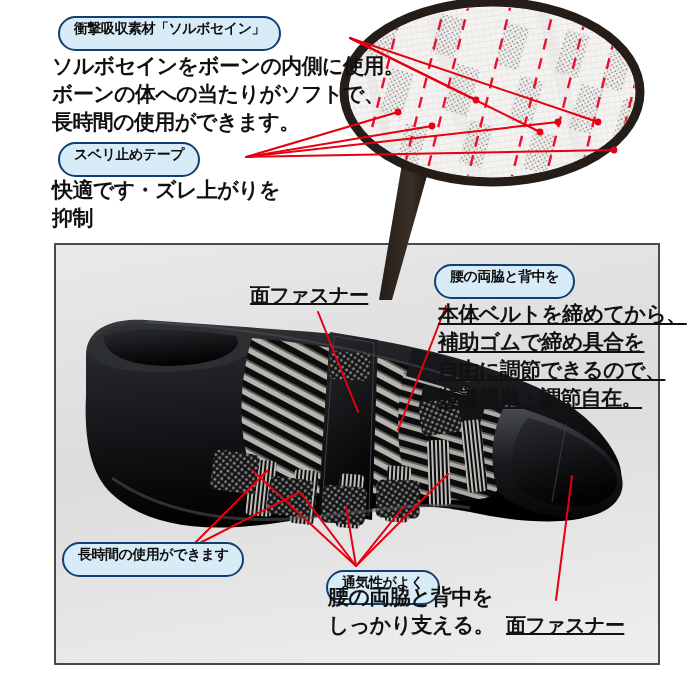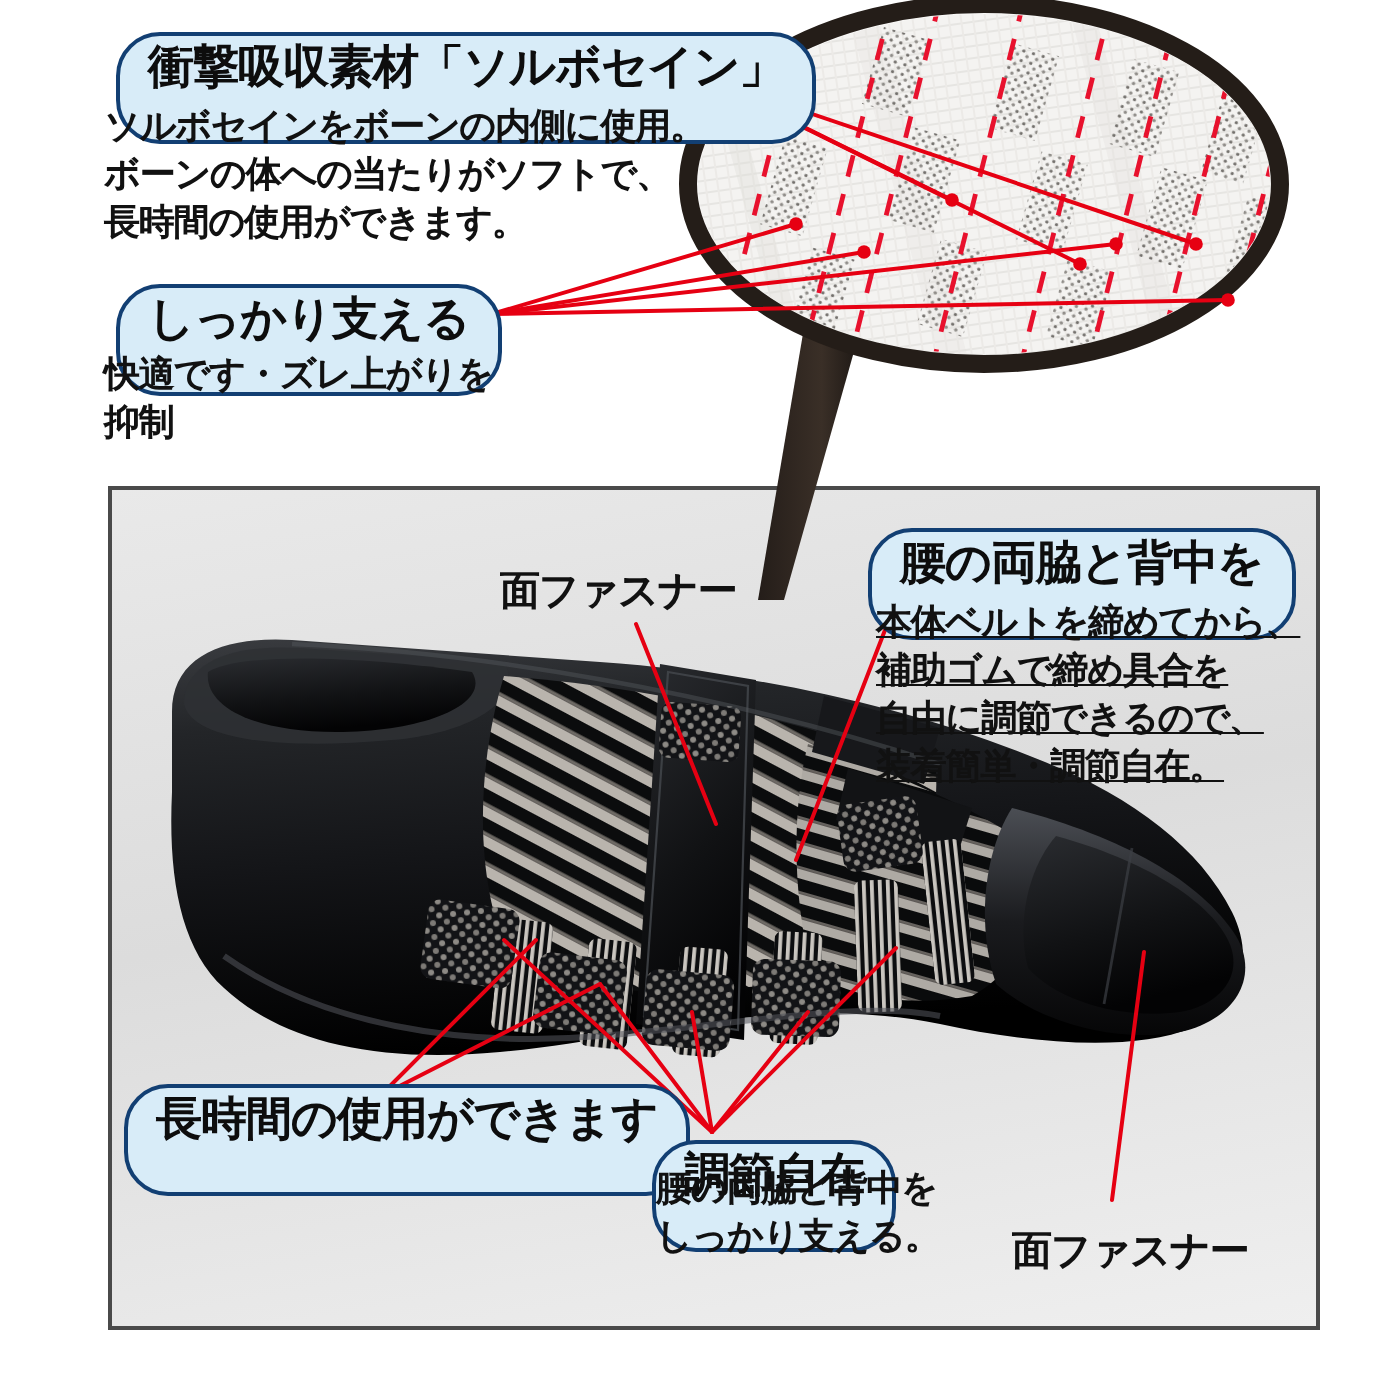--- a/index.html
+++ b/index.html
@@ -10,46 +10,47 @@
     -webkit-font-smoothing:antialiased;
   }
   .stage{position:absolute;inset:0;width:700px;height:700px;background:#fff;}
 
   
   .pill{
     position:absolute;
     background:#d8ecf8;
     border:2px solid #123f73;
     border-radius:22px;
-    padding:2px 14px 22px 14px;
-    font-size:23px;
+    padding:2px 14px 12px 14px;
+    font-size:14px;
     font-weight:700;
     line-height:1.22;
     white-space:nowrap;
     color:#0d0d0d;
     letter-spacing:-0.5px;
     box-sizing:border-box;
   }
   
   .para{
     position:absolute;
-    font-size:18px;
+    font-size:21px;
     font-weight:600;
     line-height:1.34;
     white-space:pre-line;
     color:#111;
     letter-spacing:-0.6px;
   }
   .plain{
     position:absolute;
     font-size:20px;
     font-weight:600;
     letter-spacing:-0.6px;
     color:#111;
     white-space:nowrap;
+    text-decoration:underline;
   }
 
   
   .panel{
     position:absolute;
     left:54px;top:243px;width:606px;height:422px;
     background:#e2e2e2;
     border:2px solid #4a4a4a;
     box-sizing:border-box;
   }
@@ -291,33 +292,33 @@
 
       <line x1="556" y1="600" x2="572" y2="476"></line>
     </g>
   </svg>
 
   <div class="pill" style="left:58px;top:16px;">衝撃吸収素材「ソルボセイン」</div>
   <div class="para" style="left:52px;top:52px;">ソルボセインをボーンの内側に使用。
 ボーンの体への当たりがソフトで、
 長時間の使用ができます。</div>
 
-  <div class="pill" style="left:58px;top:142px;">しっかり支える</div>
+  <div class="pill" style="left:58px;top:142px;">スベリ止めテープ</div>
   <div class="para" style="left:52px;top:176px;">快適です・ズレ上がりを
 抑制</div>
 
   <div class="plain" style="left:250px;top:282px;">面ファスナー</div>
 
   <div class="pill" style="left:434px;top:264px;">腰の両脇と背中を</div>
   <div class="para" style="left:438px;top:300px;text-decoration:underline;">本体ベルトを締めてから、
 補助ゴムで締め具合を
 自由に調節できるので、
 装着簡単・調節自在。</div>
 
   <div class="pill" style="left:62px;top:542px;">長時間の使用ができます</div>
 
-  <div class="pill" style="left:326px;top:570px;">調節自在</div>
+  <div class="pill" style="left:326px;top:570px;">通気性がよく</div>
   <div class="para" style="left:328px;top:583px;">腰の両脇と背中を
 しっかり支える。</div>
 
   <div class="plain" style="left:506px;top:612px;">面ファスナー</div>
 
 </div>
 
 </body></html>

